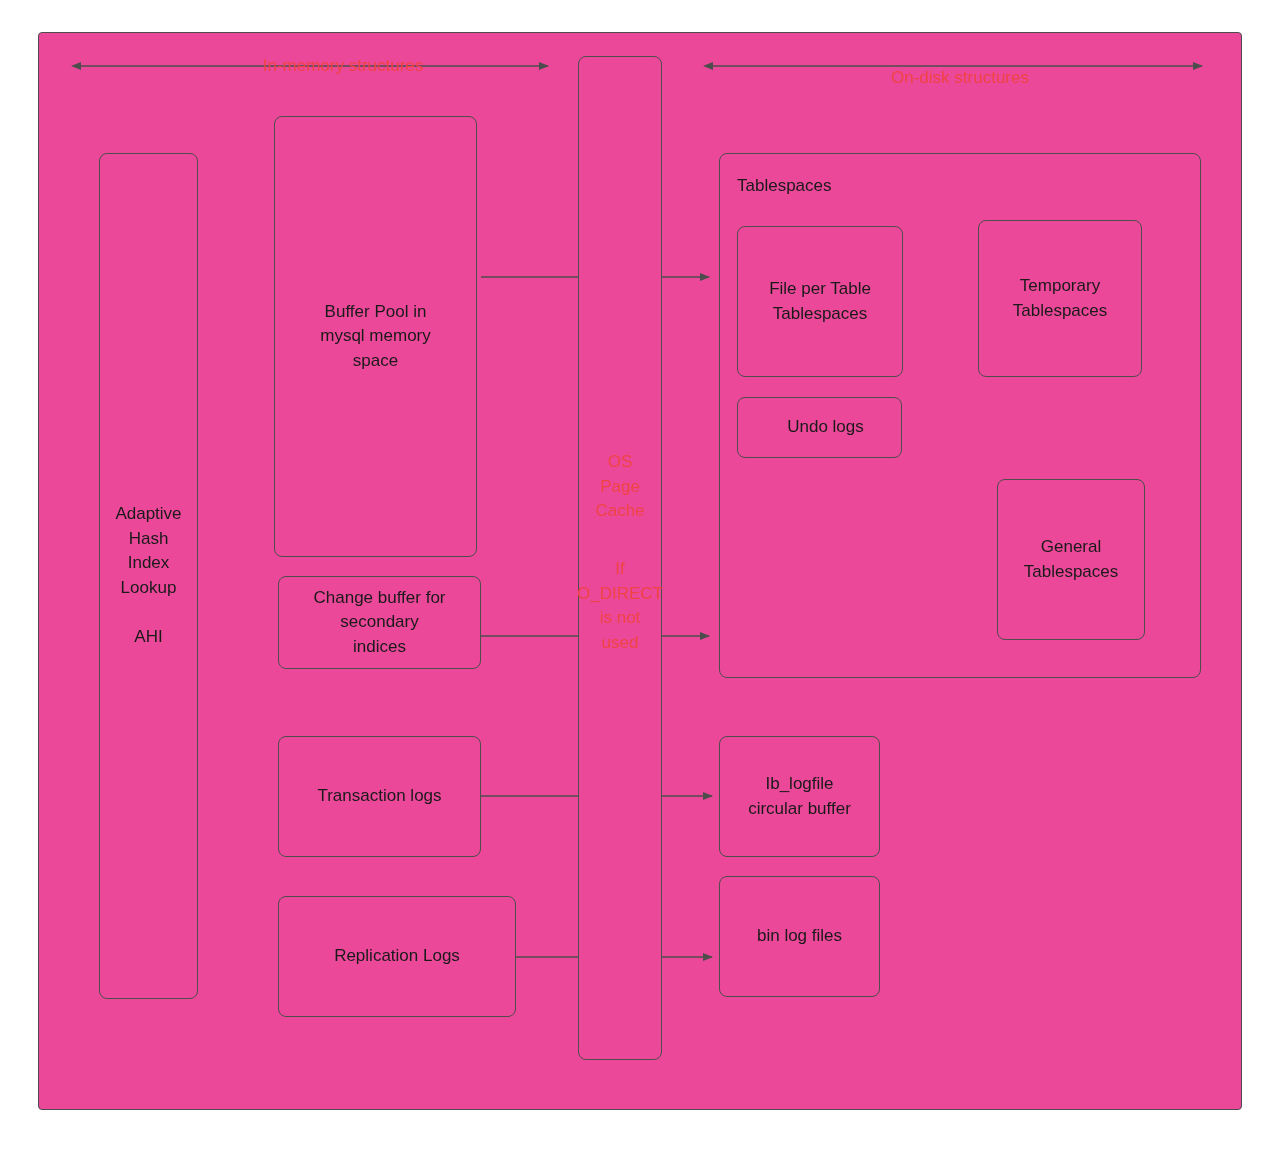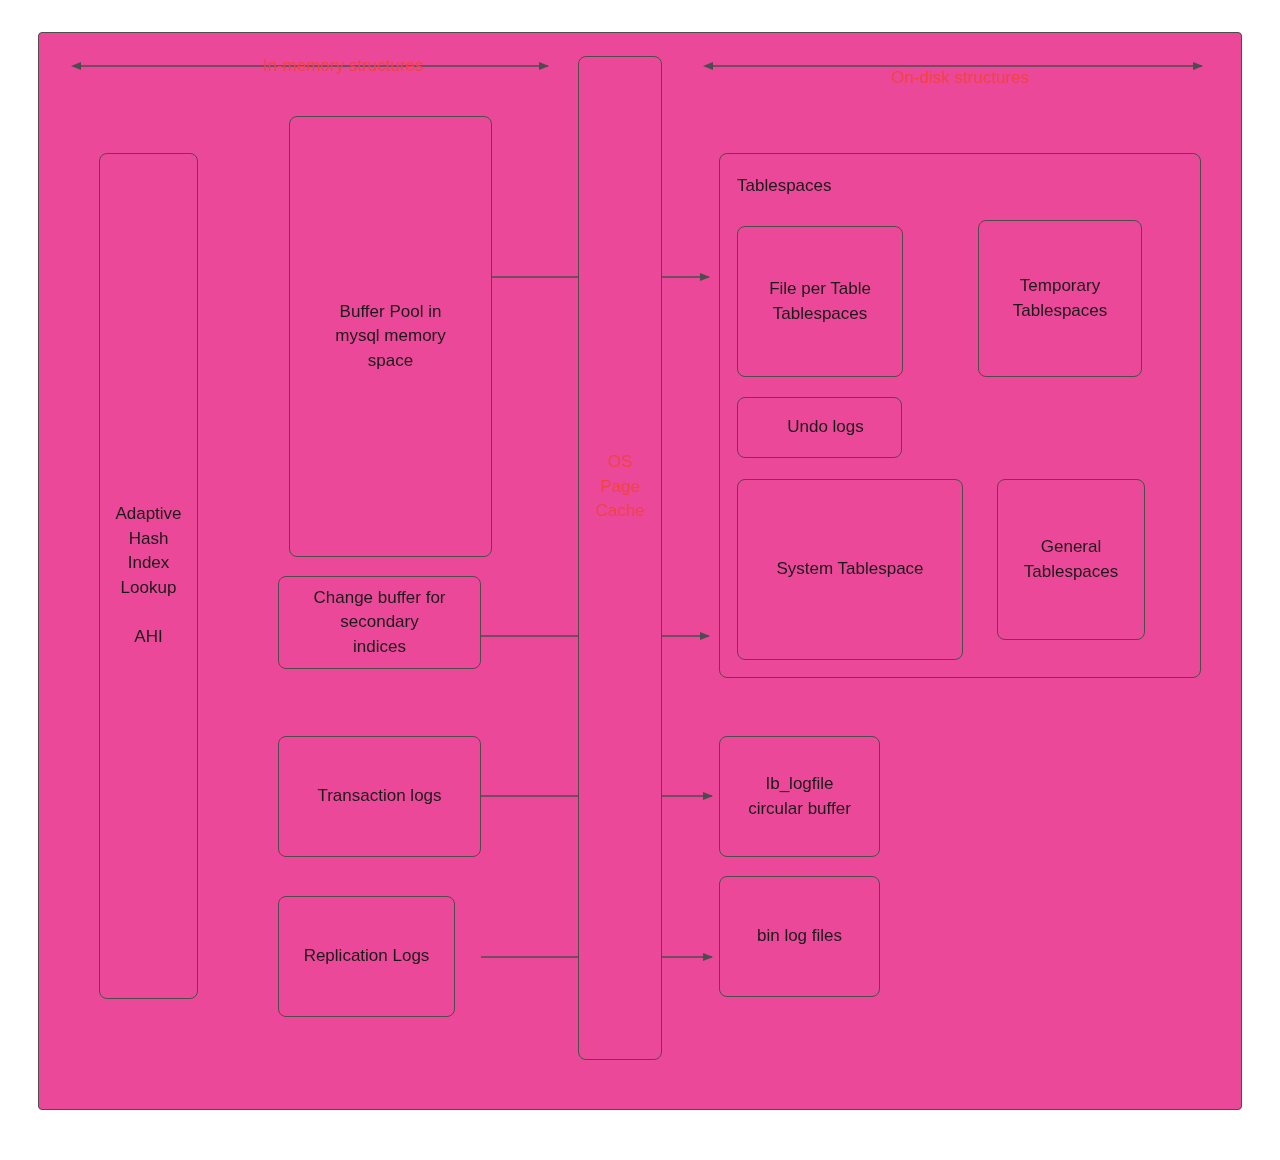--- a/index.html
+++ b/index.html
@@ -108,66 +108,67 @@
 
   <div class="box" style="left:99px; top:153px; width:99px; height:846px;">
     <span class="vlabel" style="position:static; width:100%;">Adaptive
 Hash
 Index
 Lookup
 
 AHI</span>
   </div>
 
-  <div class="box" style="left:289px; top:116px; width:203px; height:441px;text-align:center;">
+  <div class="box" style="left:274px; top:116px; width:203px; height:441px;text-align:center;">
     <span style="white-space:pre-line;">Buffer Pool in
 mysql memory
 space</span>
   </div>
 
   <div class="box" style="left:278px; top:576px; width:203px; height:93px;">
     <span style="white-space:pre-line;">Change buffer for
 secondary
 indices</span>
   </div>
 
   <div class="box" style="left:278px; top:736px; width:203px; height:121px;">
     <span style="white-space:pre-line;">Transaction logs</span>
   </div>
 
-  <div class="box" style="left:278px; top:896px; width:177px; height:121px;">
+  <div class="box" style="left:278px; top:896px; width:238px; height:121px;">
     <span style="white-space:pre-line;">Replication Logs</span>
   </div>
 
   <div class="box" style="left:578px; top:56px; width:84px; height:1004px; align-items:flex-start; justify-content:center;">
   </div>
   <div class="plain-label" style="left:578px; top:450px; width:84px;">OS
 Page
 Cache</div>
+  <div class="plain-label" style="left:568px; top:557px; width:104px;">If
+O_DIRECT
+is not
+used</div>
 
   <div class="group-box" style="left:719px; top:153px; width:482px; height:525px;"></div>
   <div class="group-title" style="left:737px; top:176px;">Tablespaces</div>
 
   <div class="box" style="left:737px; top:226px; width:166px; height:151px;">
     <span style="white-space:pre-line;">File per Table
 Tablespaces</span>
   </div>
 
   <div class="box" style="left:978px; top:220px; width:164px; height:157px;">
     <span style="white-space:pre-line;">Temporary
 Tablespaces</span>
   </div>
 
   <div class="box" style="left:737px; top:397px; width:165px; height:61px;padding-left:16px;">
     <span style="white-space:pre-line;">Undo logs</span>
   </div>
 
-  <div class="box" style="left:737px; top:479px; width:226px; height:181px;">
-    <span style="white-space:pre-line;">System Tablespace</span>
-  </div>
 
   <div class="box" style="left:997px; top:479px; width:148px; height:161px;">
     <span style="white-space:pre-line;">General
 Tablespaces</span>
   </div>
 
   <div class="box" style="left:719px; top:736px; width:161px; height:121px;">
     <span style="white-space:pre-line;">Ib_logfile
 circular buffer</span>
   </div>

